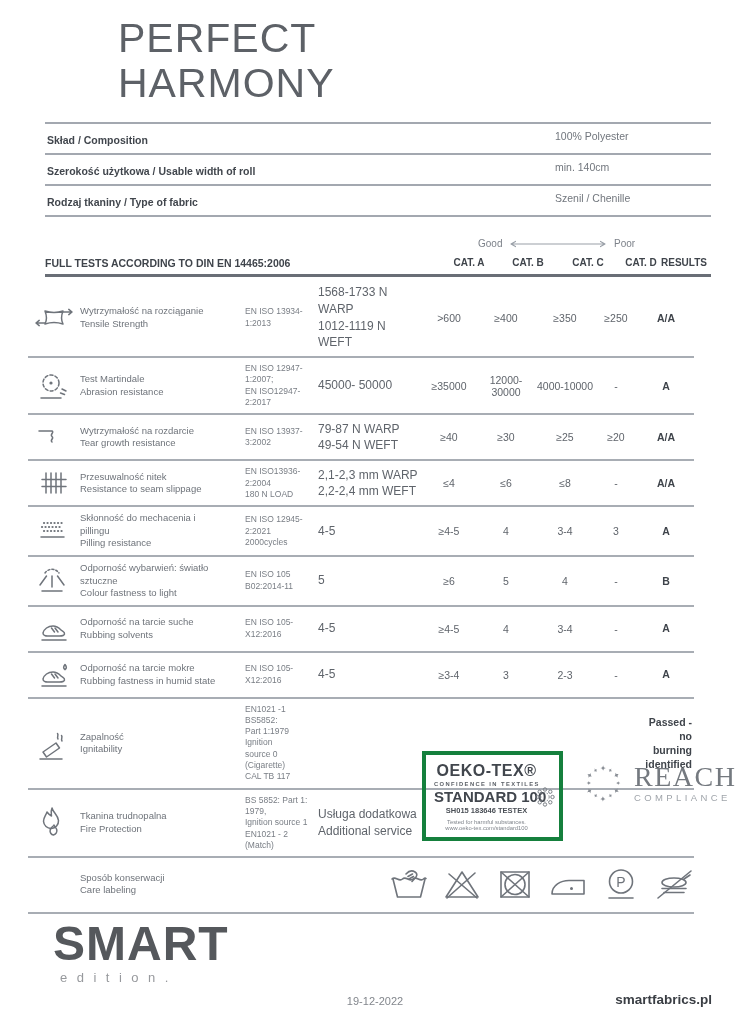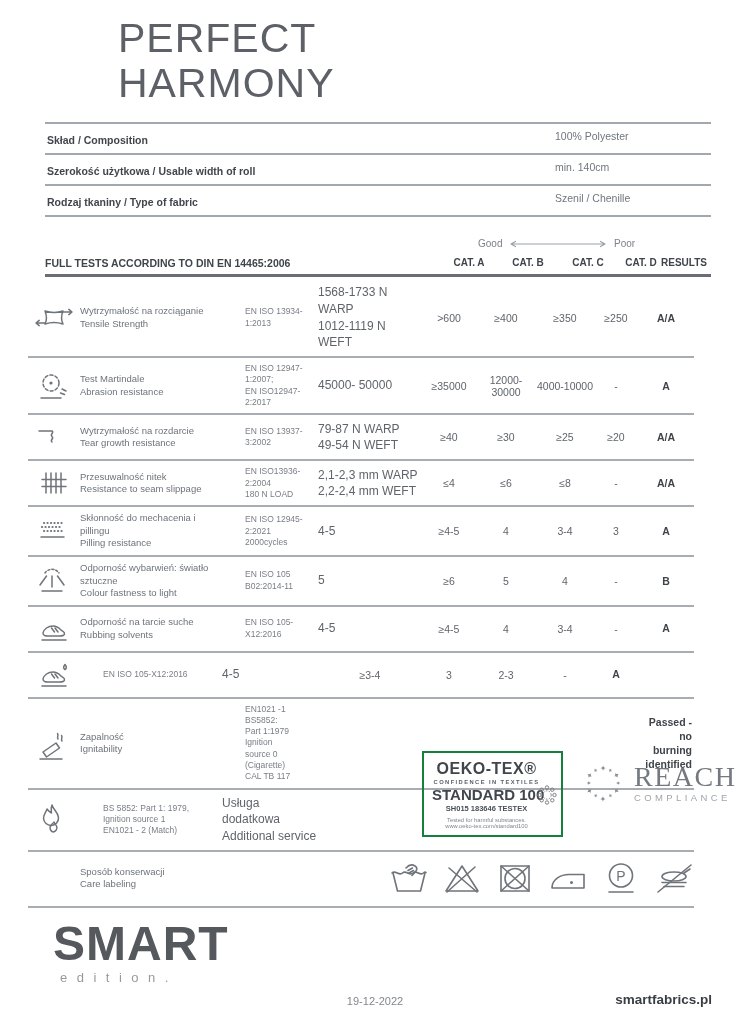--- a/index.html
+++ b/index.html
@@ -42,21 +42,21 @@
 
   
   .care-row { display:flex; align-items:center; border-bottom:2px solid #a8adb4; padding:9px 0 11px 0; }
   .care-label { margin-left:52px; font-size:9.5px; color:#6e737a; line-height:1.32; }
   .care-icons { margin-left:auto; display:flex; gap:13px; align-items:center; }
 
   svg.ticon, svg.cicon { stroke:#6f747b; fill:none; stroke-width:1.5; stroke-linecap:round; stroke-linejoin:round; }
   svg.cicon { stroke-width:1.6; }
 
   
-  .oeko-box { position:absolute; left:422px; top:751px; width:141px; border:2px solid #15803d;
+  .oeko-box { position:absolute; left:422px; top:751px; width:141px; border:4px solid #15803d;
               padding:7px 20px 6px 8px; text-align:center; }
   .oeko-brand { font-size:16px; font-weight:bold; color:#41464d; letter-spacing:0.5px; white-space:nowrap; }
   .oeko-tagline { font-size:5.8px; font-weight:bold; color:#5a5f66; letter-spacing:1.4px; margin-top:1px; white-space:nowrap; }
   .oeko-standard { font-size:15px; font-weight:bold; color:#41464d; margin-top:1px; white-space:nowrap; }
   .oeko-cert { font-size:7.5px; font-weight:bold; color:#4a4f56; margin-top:1px; white-space:nowrap; }
   .oeko-note { font-size:5.8px; color:#80858c; margin-top:4px; white-space:nowrap; }
   .oeko-note2 { font-size:5.8px; color:#80858c; white-space:nowrap; }
   .oeko-flower { position:absolute; right:2px; top:30px; }
 
   .reach { position:absolute; left:583px; top:763px; display:flex; align-items:center; gap:11px; }
@@ -270,20 +270,24 @@
 
     <div class="trow">
       <div class="c-icon">
         <svg class="ticon" width="44" height="34" viewBox="0 0 44 34">
           <path d="M11 21 c1 -4 5 -7 10 -7 c4 0 6 2 8 4 c1.5 1.5 4 2 3.5 4 c-0.5 2 -3 2 -5 2 h-12 c-2 0 -4.5 -1 -4.5 -3 z"></path>
           <path d="M23 16 l3 4 m-6.5 -4 l3 4"></path>
           <path d="M33 6.5 c1.8 2.3 1.8 4 0 5.2 c-1.8 -1.2 -1.8 -2.9 0 -5.2 z"></path>
           <path d="M10 28 h24"></path>
         </svg>
       </div>
+      <div class="c-name">
+        <div>Odporność na tarcie mokre</div>
+        <div>Rubbing fastness in humid state</div>
+      </div>
       <div class="c-norm">EN ISO 105-X12:2016</div>
       <div class="c-val">4-5</div>
       <div class="c-cat">≥3-4</div>
       <div class="c-cat">3</div>
       <div class="c-cat">2-3</div>
       <div class="c-cat">-</div>
       <div class="c-res">A</div>
     </div>
 
     <div class="trow">
@@ -311,20 +315,24 @@
 no burning
 identified</div>
     </div>
 
     <div class="trow">
       <div class="c-icon">
         <svg class="ticon" width="44" height="38" viewBox="0 0 44 38">
           <path d="M20 4 c1 4.5 6 7 6.5 12.5 a7.5 7.5 0 0 1 -15 0.8 c0 -4 2.5 -6 3.5 -9.3 c1.5 2 2.5 3 4.5 4 c-0.5 -3 -1 -5 0.5 -8 z"></path>
           <path d="M21.5 31 c2.5 -0.8 4 -3 3.2 -5.4 c-0.6 -1.8 -2 -2.6 -2.7 -4.6 c-1 1.8 -3.8 2.4 -3.8 5 a4 4 0 0 0 3.3 5 z"></path>
         </svg>
+      </div>
+      <div class="c-name">
+        <div>Tkanina trudnopalna</div>
+        <div>Fire Protection</div>
       </div>
       <div class="c-norm">BS 5852: Part 1: 1979,
 Ignition source 1
 EN1021 - 2 (Match)</div>
       <div class="c-val">Usługa dodatkowa
 Additional service</div>
       <div class="c-cat"></div>
       <div class="c-cat"></div>
       <div class="c-cat"></div>
       <div class="c-cat"></div>

